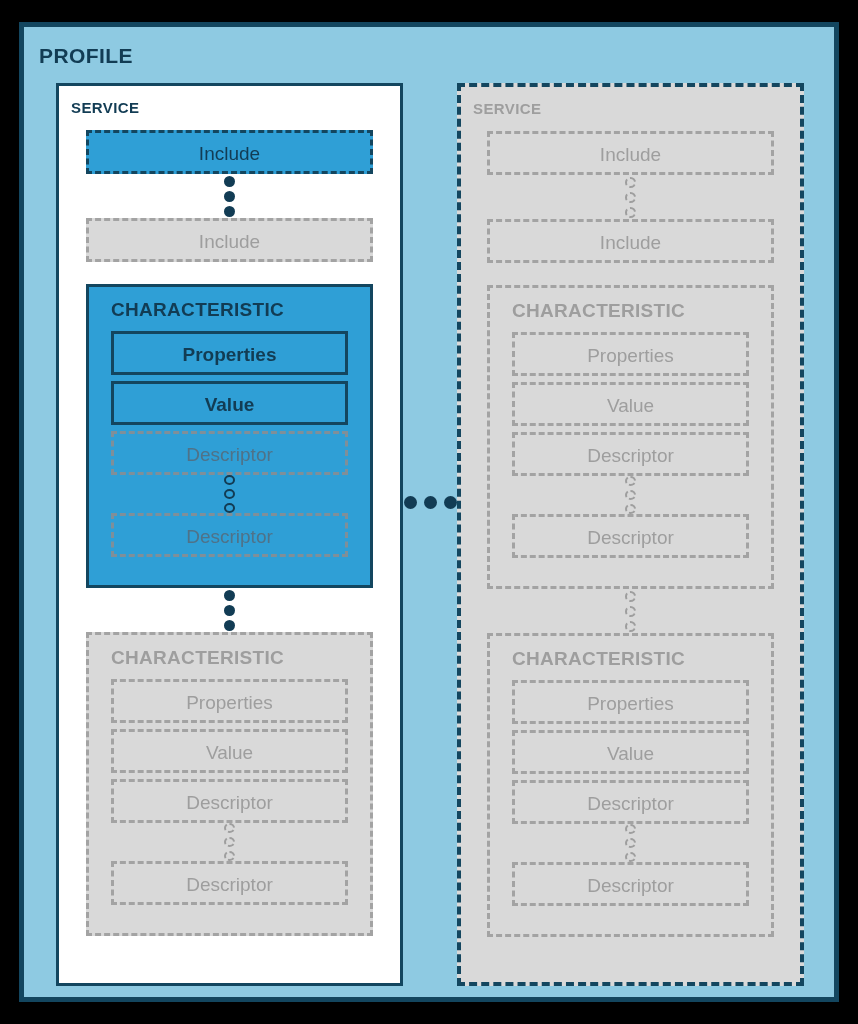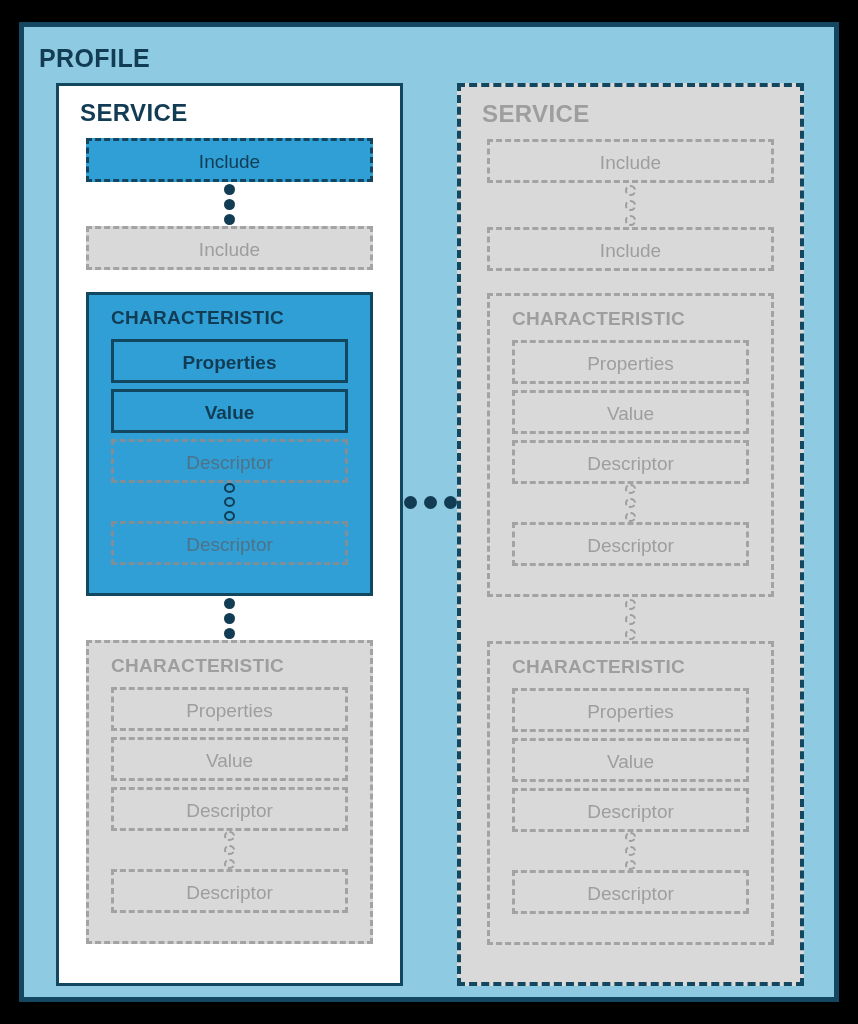--- a/index.html
+++ b/index.html
@@ -31,21 +31,21 @@
     width: 820px;
     height: 980px;
     box-sizing: border-box;
     background: #8ecae2;
     border: 5px solid #13465f;
   }
   .profile-title {
     position: absolute;
     left: 15px;
     top: 17px;
-    font-size: 25px;
+    font-size: 21px;
     font-weight: bold;
     letter-spacing: 0.4px;
     color: #123c54;
   }
 
   
   .columns {
     position: absolute;
     left: 0;
     top: 56px;
@@ -66,34 +66,34 @@
     background: #ffffff;
     border: 3px solid #13465f;
   }
   .service.ghost {
     left: 433px;
     background: #d9d9d9;
     border: 4px dashed #13465f;
   }
   .service-title {
     position: absolute;
-    left: 21px;
+    left: 12px;
     top: 13px;
-    font-size: 24px;
+    font-size: 15px;
     font-weight: bold;
     letter-spacing: 0.4px;
     text-align: right;
   }
   .service.active .service-title { color: #123c54; }
   .service.ghost  .service-title { color: #9e9e9e; }
 
   .service-body {
     position: absolute;
     left: 27px;
-    top: 52px;
+    top: 44px;
     right: 27px;
   }
   .service.ghost .service-body { left: 26px; right: 26px; }
 
   
   .box {
     box-sizing: border-box;
     height: 44px;
     line-height: 42px;
     text-align: center;

